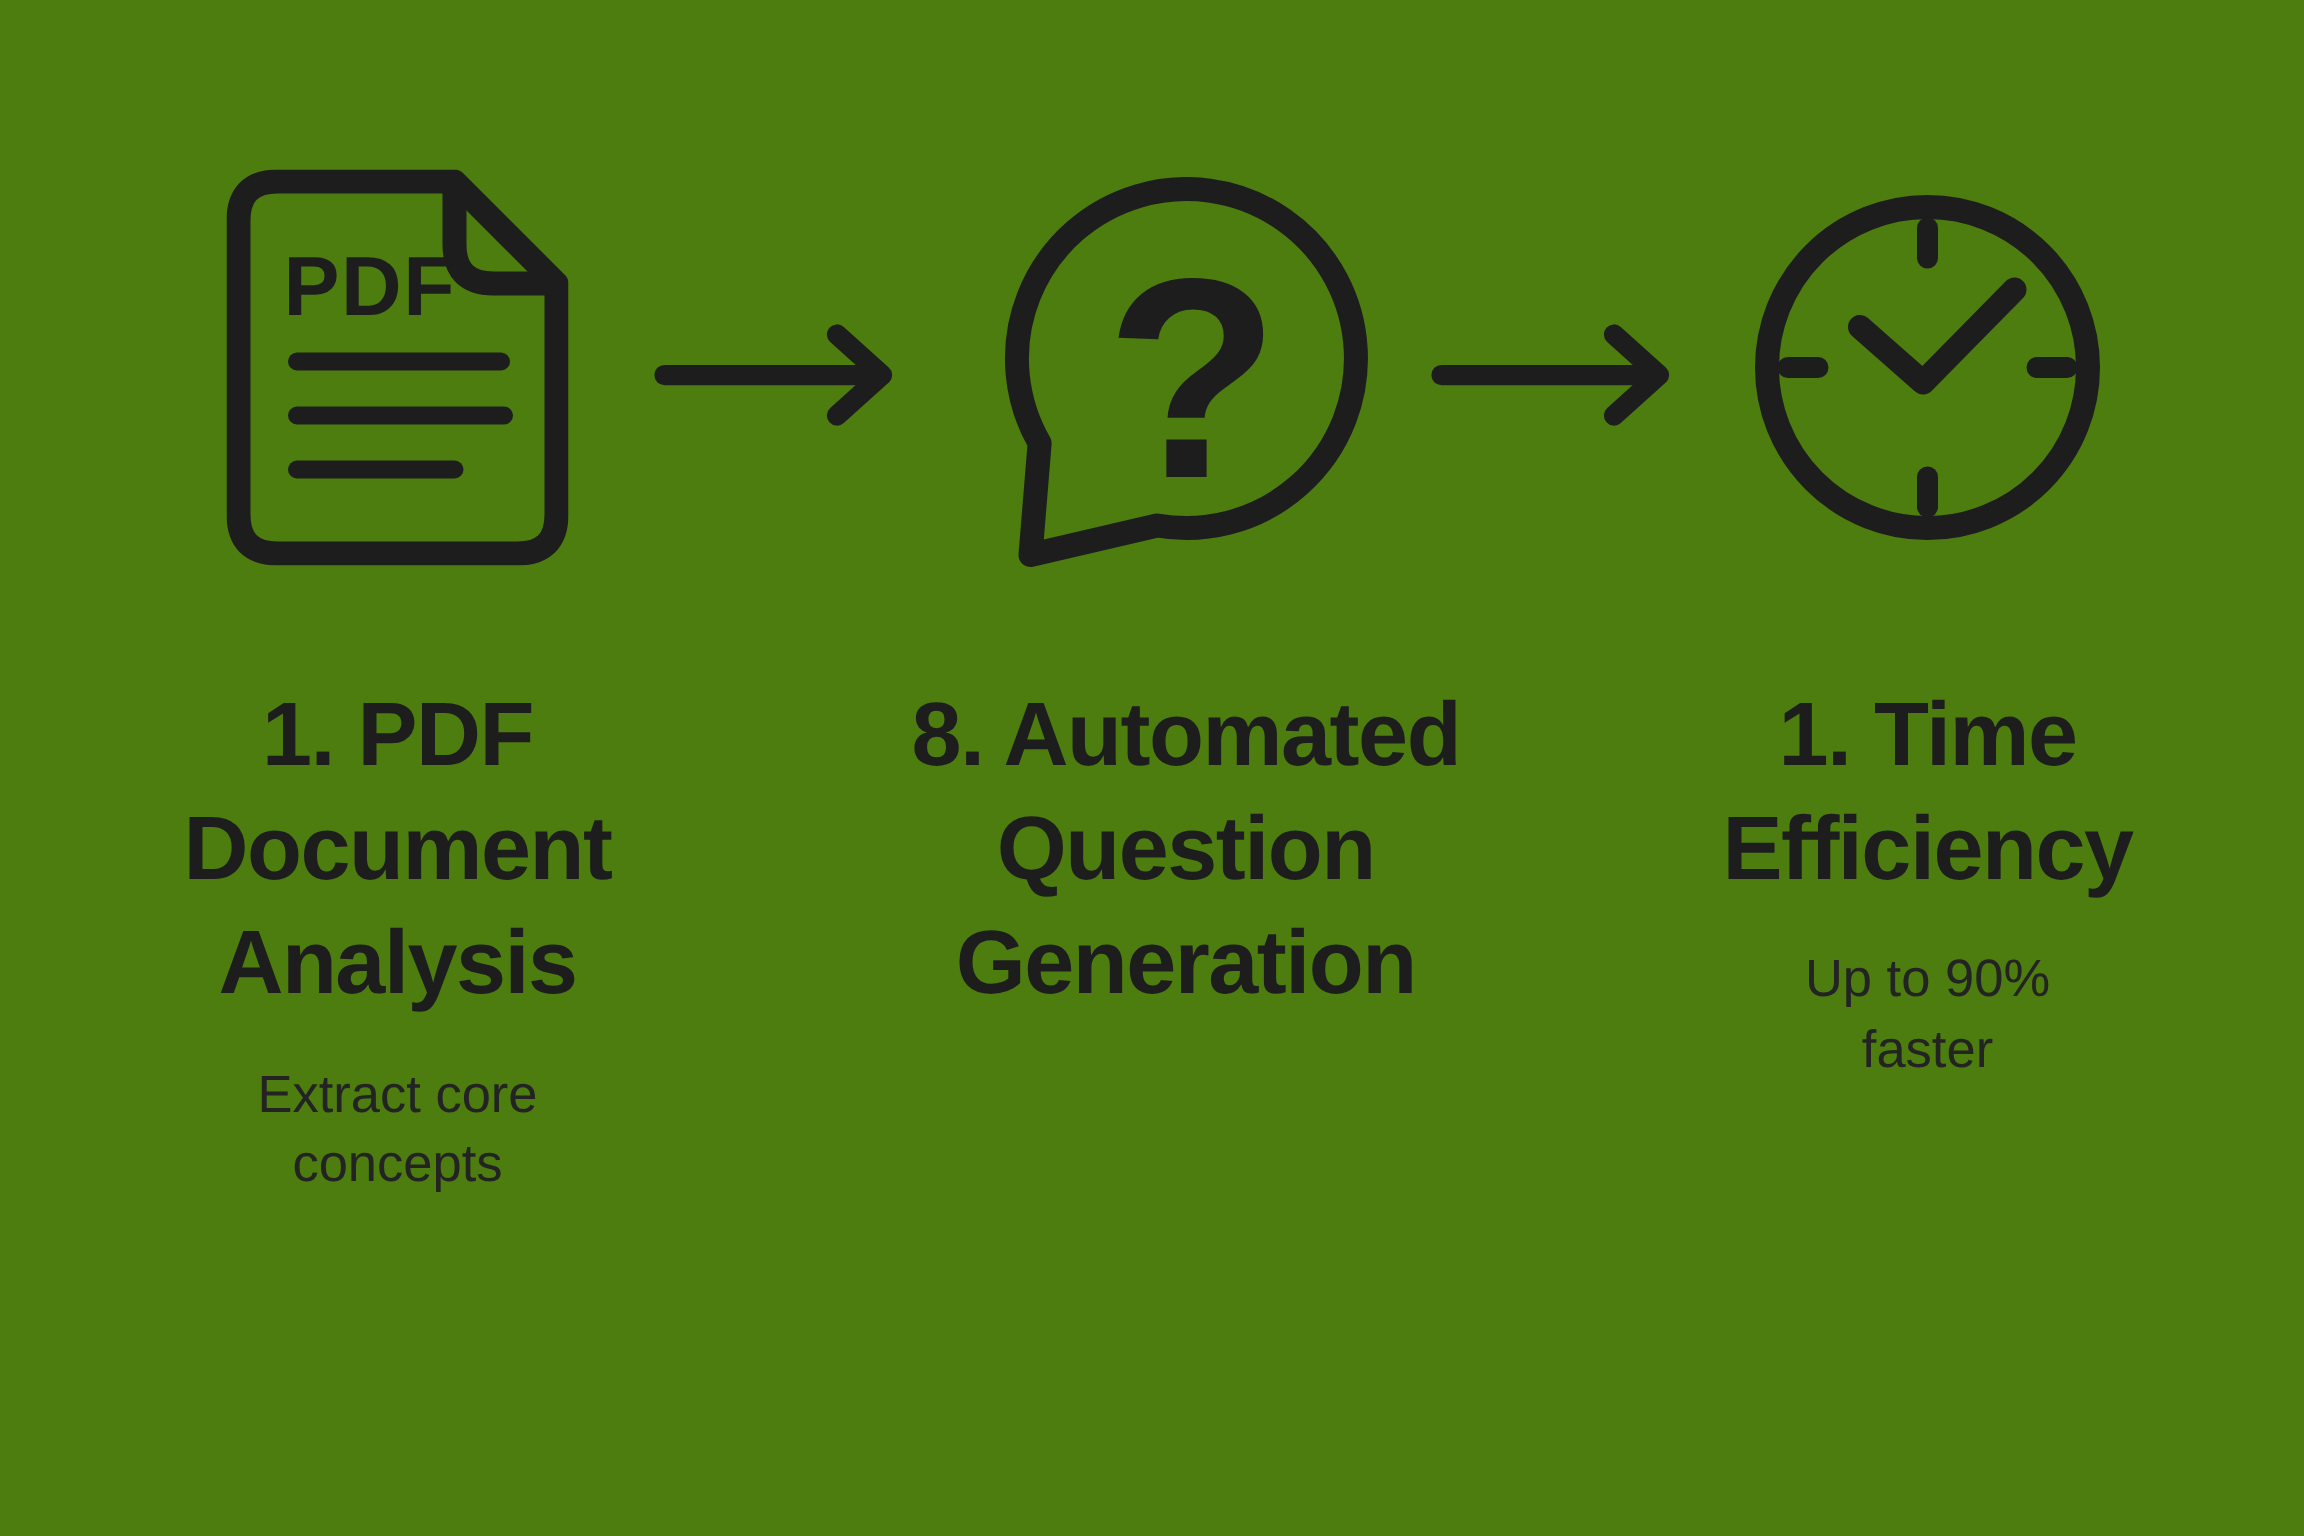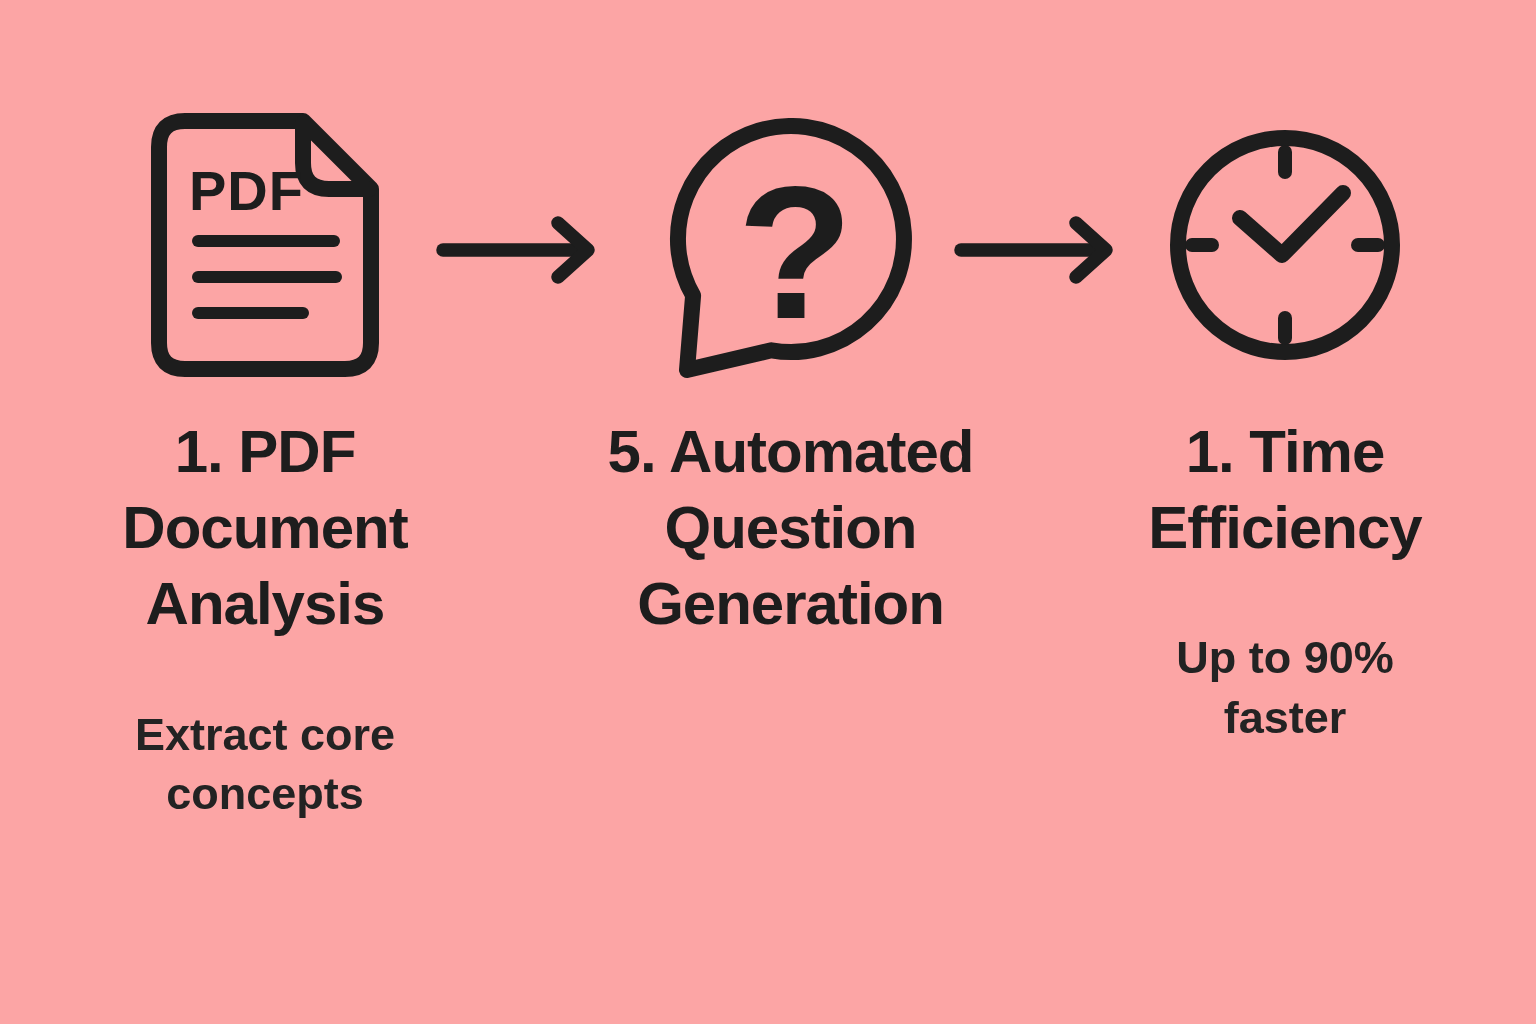--- a/index.html
+++ b/index.html
@@ -27,49 +27,49 @@
   #step-1 { left: 55px;  width: 420px; }
   #step-2 { left: 563px; width: 455px; }
   #step-3 { left: 1070px; width: 430px; }
   .icon-box {
     height: 280px;
     display: flex;
     justify-content: center;
     align-items: flex-start;
   }
   .step-title {
-    margin-top: 24px;
+    margin-top: 62px;
     font-size: 60px;
     font-weight: 700;
     line-height: 1.27;
     letter-spacing: -1px;
     white-space: pre-line;
     text-align: center;
   }
   .step-subtitle {
-    margin-top: 62px;
-    font-size: 45px;
-    font-weight: 700;
+    margin-top: 26px;
+    font-size: 35px;
+    font-weight: 400;
     line-height: 1.33;
     letter-spacing: 0;
     white-space: pre-line;
     text-align: center;
   }
   .arrow {
     position: absolute;
     top: 214px;
   }
   #arrow-1 { left: 436px; }
   #arrow-2 { left: 954px; }
   svg { display: block; }
 </style>
 </head>
 <body>
 
-<div id="canvas" style="background:#fca5a5; color:#1d1d1d;">
+<div id="canvas" style="background:#4d7c0f; color:#1d1d1d;">
 
   <div class="step" id="step-1">
     <div class="icon-box">
       <svg width="228" height="264" viewBox="0 0 228 264" style="margin-top:3px" fill="none" stroke="#1d1d1d" stroke-width="16" stroke-linecap="round" stroke-linejoin="round">
         <path d="M 152 8 L 220 76 V 230 Q 220 256 194 256 H 34 Q 8 256 8 230 V 34 Q 8 8 34 8 Z"></path>
         <path d="M 152 10 V 50 Q 152 76 178 76 H 218"></path>
         <text x="38" y="97" fill="#1d1d1d" stroke="none" font-family="Liberation Sans, sans-serif" font-size="56" font-weight="700" letter-spacing="1">PDF</text>
         <line x1="47" y1="128" x2="183" y2="128" stroke-width="12"></line>
         <line x1="47" y1="164" x2="185" y2="164" stroke-width="12"></line>
         <line x1="47" y1="200" x2="152" y2="200" stroke-width="12"></line>
@@ -89,21 +89,21 @@
     </svg>
   </div>
 
   <div class="step" id="step-2">
     <div class="icon-box">
       <svg width="248" height="262" viewBox="0 0 248 262" style="margin-top:8px" fill="none" stroke="#1d1d1d" stroke-width="16" stroke-linecap="round" stroke-linejoin="round">
         <path d="M 26.1 177.5 A 113 113 0 1 1 104.4 232.3 L 20 252 Z"></path>
         <text x="128" y="200" text-anchor="middle" fill="#1d1d1d" stroke="none" font-family="Liberation Sans, sans-serif" font-size="190" font-weight="700">?</text>
       </svg>
     </div>
-    <div class="step-title">5. Automated
+    <div class="step-title">8. Automated
 Question
 Generation</div>
   </div>
 
   <div class="arrow" id="arrow-2">
     <svg width="160" height="72" viewBox="0 0 160 72" fill="none" stroke="#1d1d1d" stroke-width="13.5" stroke-linecap="round" stroke-linejoin="round">
       <line x1="7" y1="36" x2="138" y2="36"></line>
       <path d="M 122 9 L 152 36 L 122 63"></path>
     </svg>
   </div>

